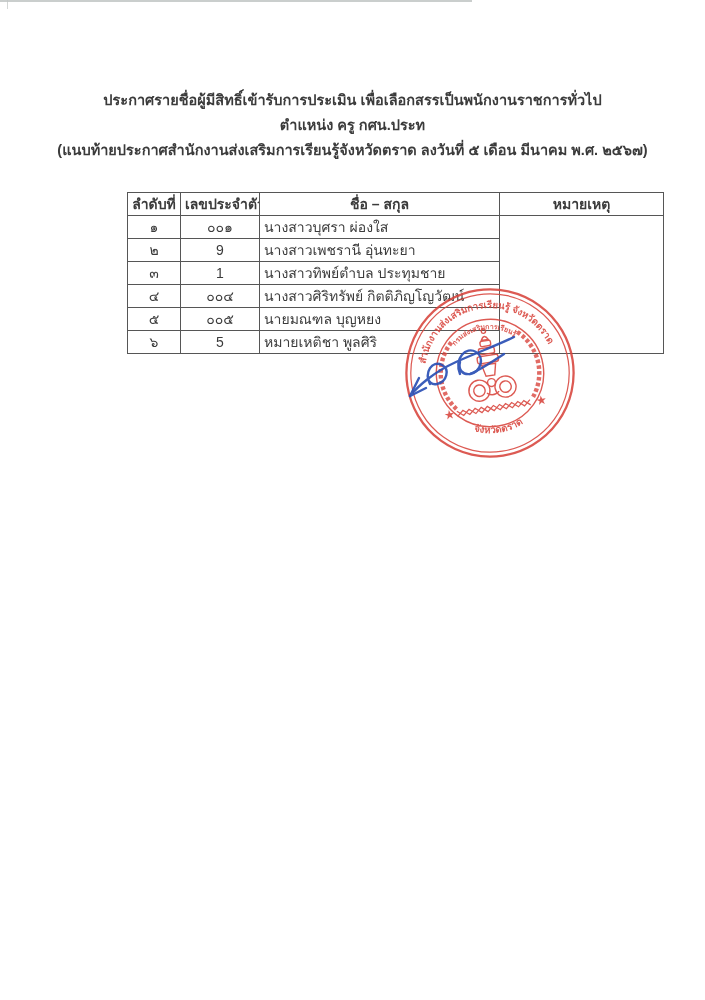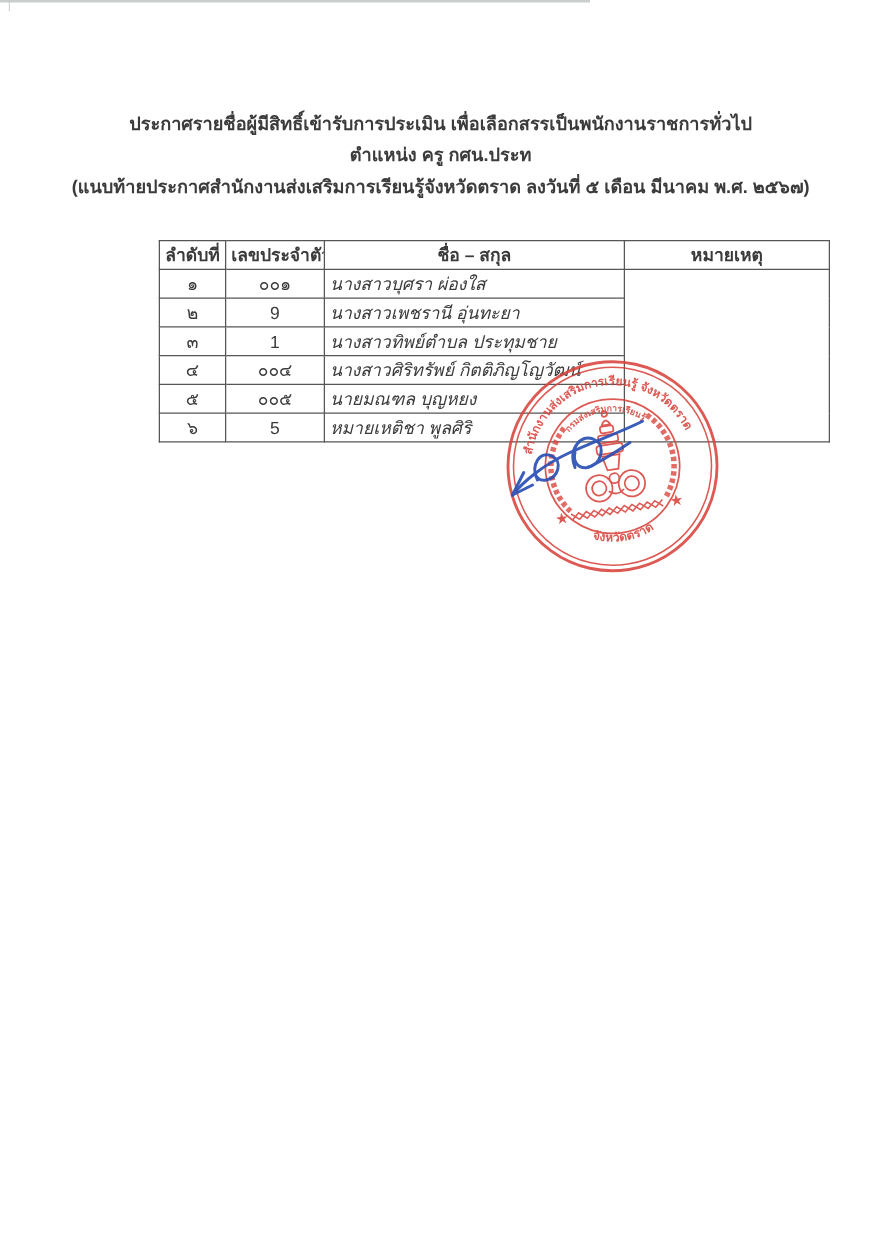--- a/index.html
+++ b/index.html
@@ -42,21 +42,21 @@
   table.roster th,table.roster td{
     border:1px solid #565656;
     padding:0 4px;
     height:22px;
     vertical-align:middle;
     white-space:nowrap;
     overflow:hidden;
   }
   table.roster th{font-weight:bold;text-align:center;height:20px;}
   td.c-no,td.c-id{text-align:center;}
-  td.c-name{text-align:left;padding-left:7px;font-style:italic;}
+  td.c-name{text-align:left;padding-left:7px;}
   td.c-remark{text-align:center;}
   
   .stamp{position:absolute;left:402px;top:285px;width:176px;height:176px;}
   .stamp svg{display:block;width:100%;height:100%;opacity:.88;}
   .signature{position:absolute;left:400px;top:328px;width:132px;height:78px;}
   .signature svg{display:block;width:100%;height:100%;opacity:.92;}
 </style>
 </head>
 <body>
 

